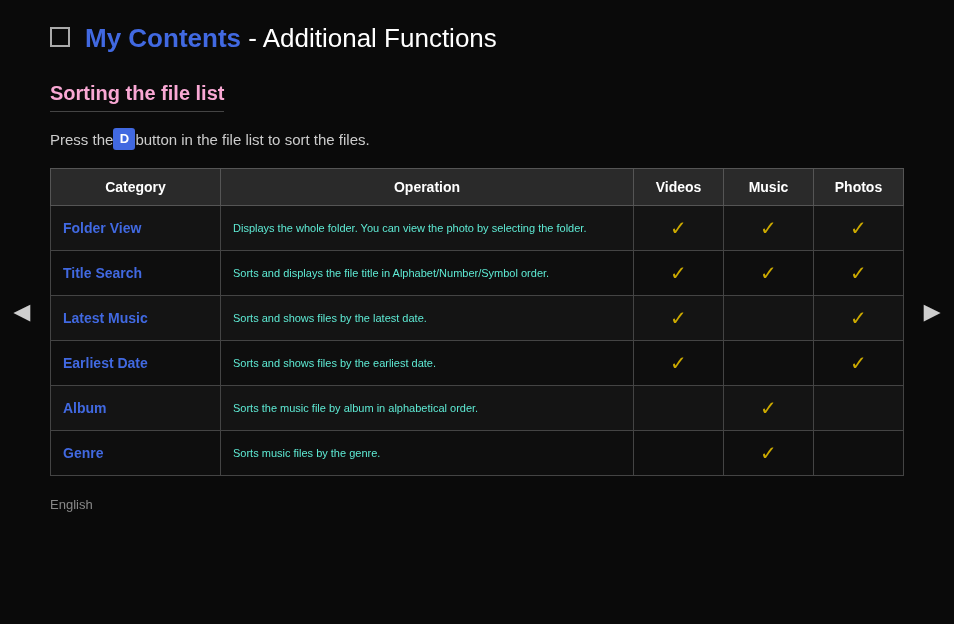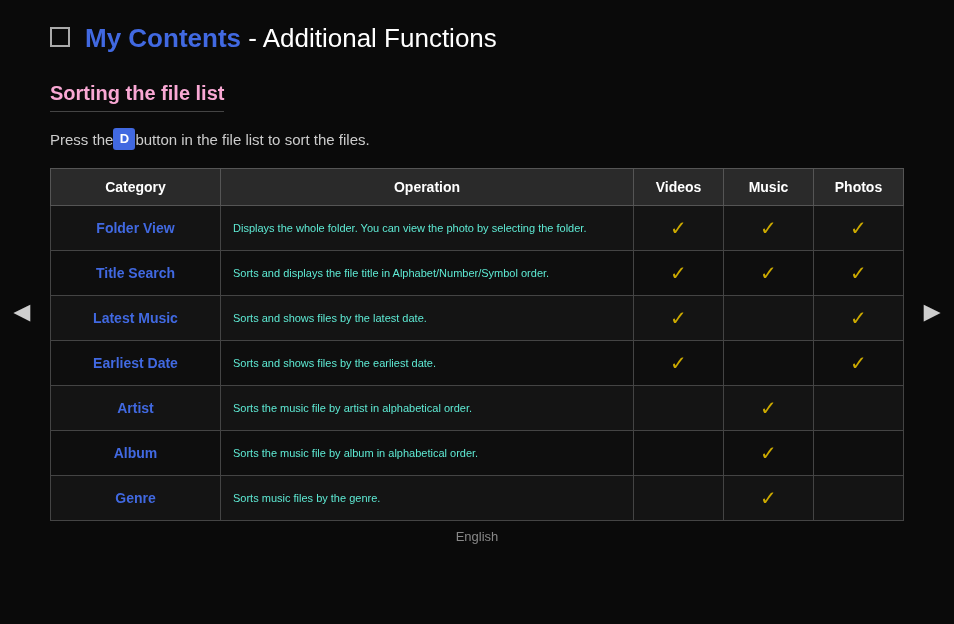--- a/index.html
+++ b/index.html
@@ -136,21 +136,21 @@
     tbody td {
       padding: 10px 12px;
       border: 1px solid #444;
       vertical-align: middle;
     }
 
     tbody td.cat-name {
       color: #4169e1;
       font-weight: bold;
       font-size: 14px;
-      text-align: center;
+      text-align: left;
     }
 
     tbody td.description {
       color: #5eead4;
       font-size: 11px;
     }
 
     tbody td.check-cell {
       text-align: center;
       font-size: 20px;
@@ -181,24 +181,23 @@
       top: 50%;
       transform: translateY(-50%);
       color: #ffffff;
       font-size: 28px;
       cursor: pointer;
       z-index: 10;
       opacity: 0.8;
     }
 
     .footer-lang {
-      text-align: center;
       color: #888888;
       font-size: 13px;
-      margin-top: 8px;
+      margin-top: 21px;
     }
   </style>
 </head>
 <body>
 
 <div class="nav-arrow-left">◄</div>
 
 <div class="nav-arrow-right">►</div>
 
 <div class="page-wrapper">
@@ -255,27 +254,20 @@
           <td class="check-cell"><span class="checkmark">✓</span></td>
         </tr>
         <tr>
           <td class="cat-name">Earliest Date</td>
           <td class="description">Sorts and shows files by the earliest date.</td>
           <td class="check-cell"><span class="checkmark">✓</span></td>
           <td class="check-cell"></td>
           <td class="check-cell"><span class="checkmark">✓</span></td>
         </tr>
         <tr>
-          <td class="cat-name">Artist</td>
-          <td class="description">Sorts the music file by artist in alphabetical order.</td>
-          <td class="check-cell"></td>
-          <td class="check-cell"><span class="checkmark">✓</span></td>
-          <td class="check-cell"></td>
-        </tr>
-        <tr>
           <td class="cat-name">Album</td>
           <td class="description">Sorts the music file by album in alphabetical order.</td>
           <td class="check-cell"></td>
           <td class="check-cell"><span class="checkmark">✓</span></td>
           <td class="check-cell"></td>
         </tr>
         <tr>
           <td class="cat-name">Genre</td>
           <td class="description">Sorts music files by the genre.</td>
           <td class="check-cell"></td>

